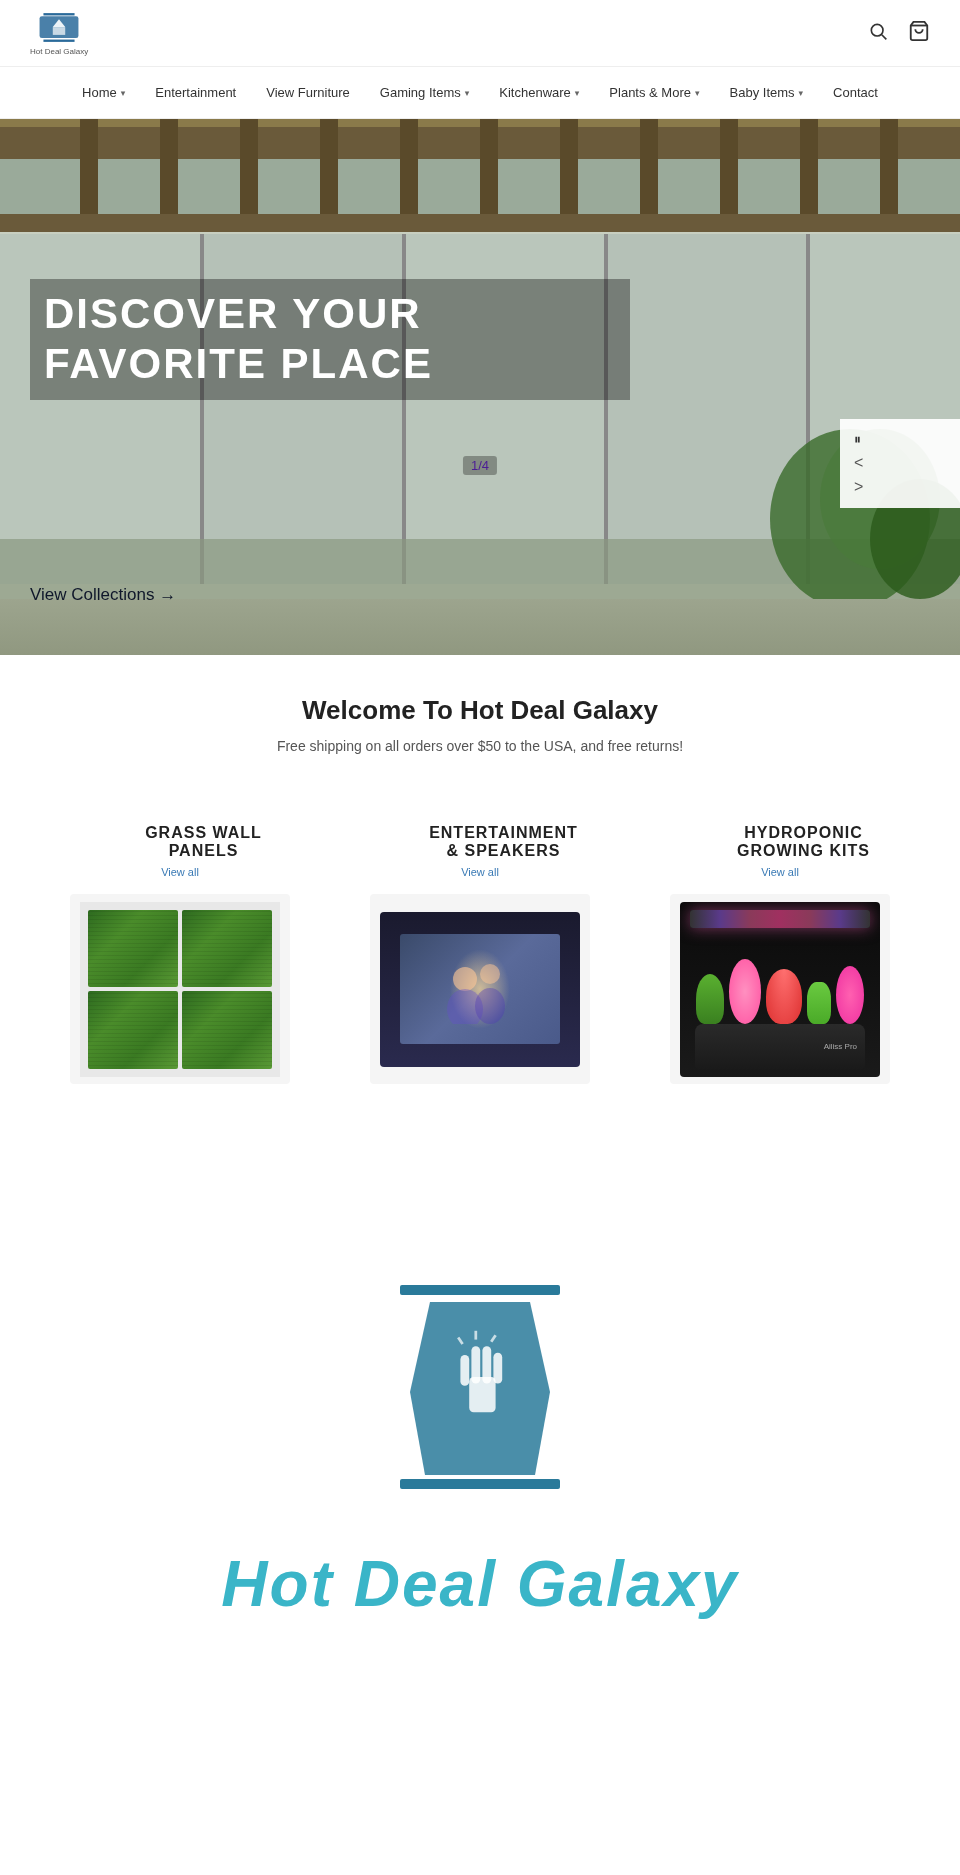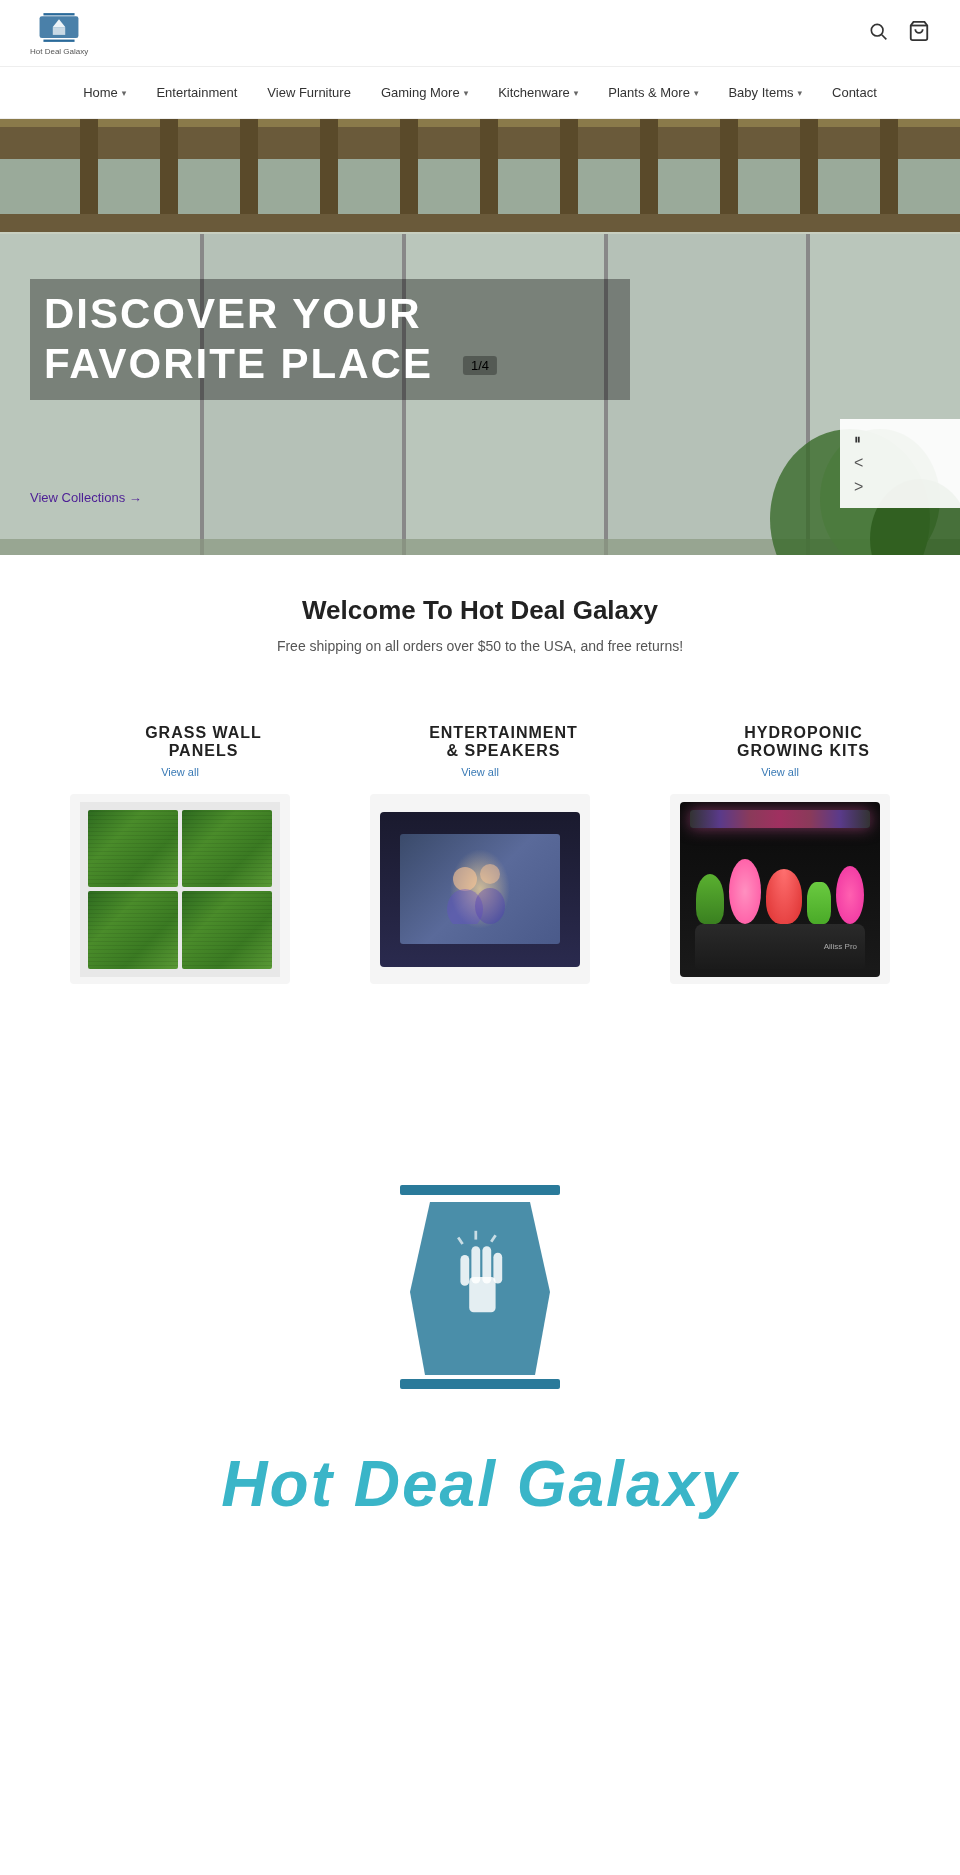--- a/index.html
+++ b/index.html
@@ -60,21 +60,21 @@
     }
     .nav-arrow {
       font-size: 9px;
       color: #666;
     }
 
     
     .hero {
       position: relative;
       width: 100%;
-      height: 436px;
+      height: 536px;
       background: #8a9a8a;
       overflow: hidden;
     }
     
     .hero-scene {
       position: absolute;
       top: 0; left: 0; right: 0; bottom: 0;
       background: 
         linear-gradient(to bottom, #c8d0c0 0%, #d8e0d0 40%, #909880 100%);
     }
@@ -90,21 +90,21 @@
       line-height: 1.2;
       background: rgba(0,0,0,0.35);
       padding: 10px 14px;
       max-width: 600px;
     }
     .hero-counter {
       position: absolute;
       bottom: 180px;
       left: 50%;
       transform: translateX(-50%);
-      color: #000000;
+      color: #4c1d95;
       font-size: 13px;
       background: rgba(0,0,0,0.3);
       padding: 2px 8px;
       border-radius: 3px;
     }
 
     
     .slide-controls {
       position: absolute;
       right: 0;
@@ -124,22 +124,22 @@
     .slide-prev, .slide-next {
       font-size: 16px;
       color: #555;
       cursor: pointer;
     }
 
     .hero-cta {
       position: absolute;
       bottom: 50px;
       left: 30px;
-      color: #4c1d95;
-      font-size: 13px;
+      color: #0f172a;
+      font-size: 17px;
       cursor: pointer;
       text-decoration: none;
       display: flex;
       align-items: center;
       gap: 6px;
     }
 
     
     .welcome {
       text-align: center;
@@ -383,21 +383,21 @@
     <span>Home</span>
     <span class="nav-arrow">▾</span>
   </a>
   <a class="nav-item">
     <span>Entertainment</span>
   </a>
   <a class="nav-item">
     <span>View Furniture</span>
   </a>
   <a class="nav-item">
-    <span>Gaming More</span>
+    <span>Gaming Items</span>
     <span class="nav-arrow">▾</span>
   </a>
   <a class="nav-item">
     <span>Kitchenware</span>
     <span class="nav-arrow">▾</span>
   </a>
   <a class="nav-item">
     <span>Plants &amp; More</span>
     <span class="nav-arrow">▾</span>
   </a>

